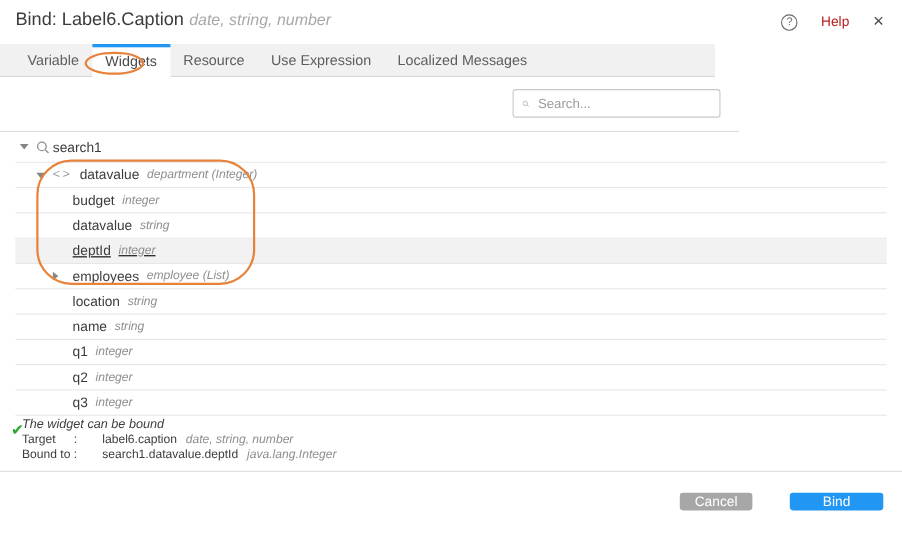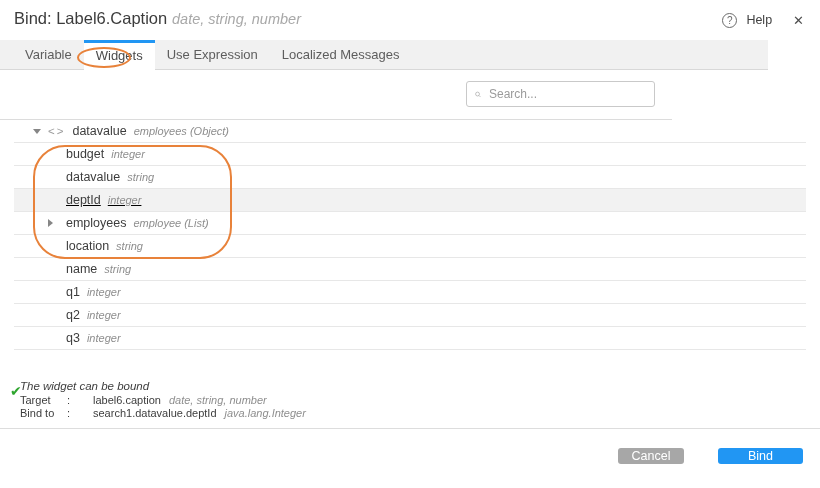--- a/index.html
+++ b/index.html
@@ -6,25 +6,25 @@
   *{box-sizing:border-box;font-family:"Liberation Sans","DejaVu Sans",sans-serif;}
   .dialog{position:relative;width:820px;height:488px;background:#fff;overflow:hidden;}
 
   
   .hdr{position:absolute;left:0;top:0;width:820px;height:40px;background:#fff;padding-left:36px;}
   .hdr-title{position:absolute;left:14px;top:9px;font-size:16.5px;color:#3c3c3c;font-weight:400;}
   .hdr-sub{position:absolute;left:172px;top:11px;font-size:14.5px;font-style:italic;color:#a8a8a8;}
   .hdr-right{position:absolute;right:16px;top:0;height:40px;display:flex;align-items:center;gap:9px;}
   .help-circle{width:15px;height:15px;border:1.2px solid #6a6a6a;border-radius:50%;color:#6a6a6a;
     font-size:10px;line-height:13px;text-align:center;display:inline-block;}
-  .help-txt{font-size:12.5px;color:#404040;}
+  .help-txt{font-size:12.5px;color:#b91c1c;margin-left:12px;}
   .close-x{font-size:13px;color:#4d4d4d;margin-left:12px;cursor:pointer;}
 
   
-  .tabbar{position:absolute;left:0;top:40px;width:768px;height:30px;background:#f1f1f1;
+  .tabbar{position:absolute;left:0;top:40px;width:650px;height:30px;background:#f1f1f1;
     border-bottom:1px solid #d8d8d8;display:flex;padding-left:13px;}
   .tab{height:30px;line-height:30px;padding:0 12px;font-size:13px;color:#5d5d5d;cursor:pointer;}
   .tab.active{background:#fff;border-top:3px solid #2196f3;line-height:26px;height:31px;color:#4a4a4a;}
 
   
   .search-row{position:absolute;left:0;top:70px;width:672px;height:50px;border-bottom:1px solid #dcdcdc;background:#fff;}
   .search-box{position:absolute;right:17px;top:11px;width:189px;height:26px;border:1px solid #c9c9c9;
     border-radius:3px;display:flex;align-items:center;padding:0 8px;gap:6px;background:#fff;}
   .search-box input{border:0;outline:0;flex:1;font-size:12px;color:#444;background:transparent;}
   .search-box input::placeholder{color:#9b9b9b;}
@@ -81,44 +81,57 @@
     <div class="hdr-right">
       <span class="help-circle">?</span>
       <span class="help-txt">Help</span>
       <span class="close-x">✕</span>
     </div>
   </div>
 
   <div class="tabbar">
     <div class="tab">Variable</div>
     <div class="tab active">Widgets</div>
+    <div class="tab">Resource</div>
     <div class="tab">Use Expression</div>
     <div class="tab">Localized Messages</div>
   </div>
 
   <div class="search-row">
     <div class="search-box">
       <svg width="13" height="13" viewBox="0 0 13 13">
         <circle cx="5.5" cy="5.5" r="4.2" fill="none" stroke="#9a9a9a" stroke-width="1.3"></circle>
         <line x1="8.8" y1="8.8" x2="12" y2="12" stroke="#9a9a9a" stroke-width="1.3"></line>
       </svg>
       <input placeholder="Search..." style="">
     </div>
   </div>
 
   <div class="tree">
 
+    <div class="trow first lvl0">
+      <span class="caretbox">
+          <span class="caret-down"></span>
+        </span>
+      <span class="node-icon">
+        <svg width="12" height="12" viewBox="0 0 13 13">
+          <circle cx="5.5" cy="5.5" r="4.2" fill="none" stroke="#8f8f8f" stroke-width="1.3"></circle>
+          <line x1="8.8" y1="8.8" x2="12" y2="12" stroke="#8f8f8f" stroke-width="1.3"></line>
+        </svg>
+      </span>
+      <span class="tlabel">search1</span>
+    </div>
 
     <div class="trow lvl1">
       <span class="caretbox">
           <span class="caret-down"></span>
         </span>
       <span class="code-glyph">&lt;&gt;</span>
       <span class="tlabel">datavalue</span>
-      <span class="ttype">employees (Object)</span>
+      <span class="ttype">department (Integer)</span>
     </div>
 
     <div class="trow lvl2">
       <span class="caretbox"></span>
       <span class="tlabel">budget</span>
       <span class="ttype">integer</span>
     </div>
 
     <div class="trow lvl2">
       <span class="caretbox"></span>
@@ -179,21 +192,21 @@
       </div>
       <div class="sum-lines">
         <div class="sum-status">The widget can be bound</div>
         <div class="sum-row">
           <span class="sum-label">Target</span>
           <span class="sum-colon">:</span>
           <span>label6.caption</span>
           <span class="sum-type">date, string, number</span>
         </div>
         <div class="sum-row">
-          <span class="sum-label">Bind to</span>
+          <span class="sum-label">Bound to</span>
           <span class="sum-colon">:</span>
           <span>search1.datavalue.deptId</span>
           <span class="sum-type">java.lang.Integer</span>
         </div>
       </div>
     </div>
   </div>
 
   <div class="footbar">
     <button class="btn btn-cancel">Cancel</button>

